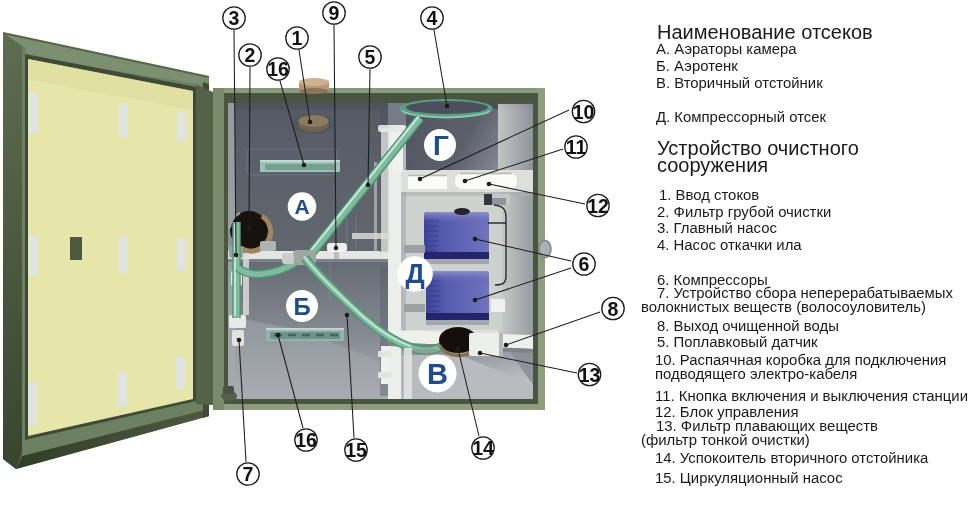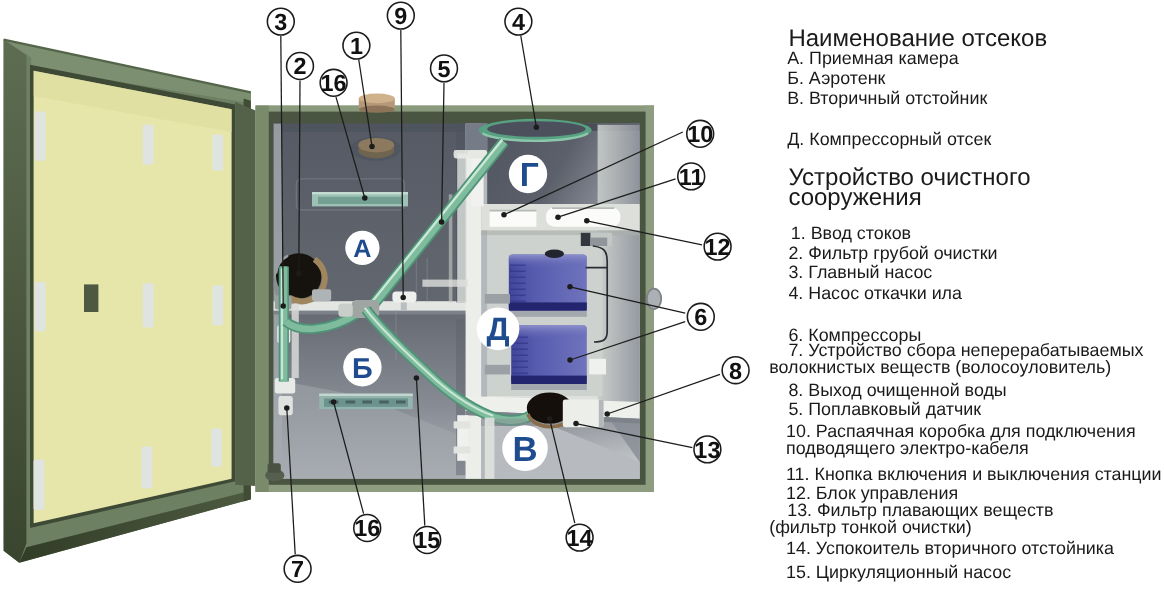--- a/index.html
+++ b/index.html
@@ -371,21 +371,21 @@
 <text x="483" y="455">14</text>
 </g>
 
 <g>
         <ellipse cx="229" cy="396" rx="8" ry="5" fill="#565e4e"></ellipse>
 <rect x="223" y="386" width="11" height="8" rx="2" fill="#4a5244"></rect>
       </g>
 </svg>
 
 <div class="leg h" style="left:657px;top:20.5px;">Наименование отсеков</div>
-<div class="leg it" style="left:656px;top:41px;">А. Приемная камера</div>
+<div class="leg it" style="left:656px;top:41px;">А. Аэраторы камера</div>
 <div class="leg it" style="left:656px;top:58px;">Б. Аэротенк</div>
 <div class="leg it" style="left:656px;top:75px;">В. Вторичный отстойник</div>
 <div class="leg it" style="left:656px;top:109px;">Д. Компрессорный отсек</div>
 
 <div class="leg h" style="left:657px;top:140px;line-height:17.3px;">Устройство очистного<br>сооружения</div>
 <div class="leg it" style="left:659px;top:187px;">1. Ввод стоков</div>
 <div class="leg it" style="left:657px;top:203.5px;">2. Фильтр грубой очистки</div>
 <div class="leg it" style="left:657px;top:220px;">3. Главный насос</div>
 <div class="leg it" style="left:657px;top:236.5px;">4. Насос откачки ила</div>
 <div class="leg it" style="left:657px;top:271.5px;">6. Компрессоры</div>

